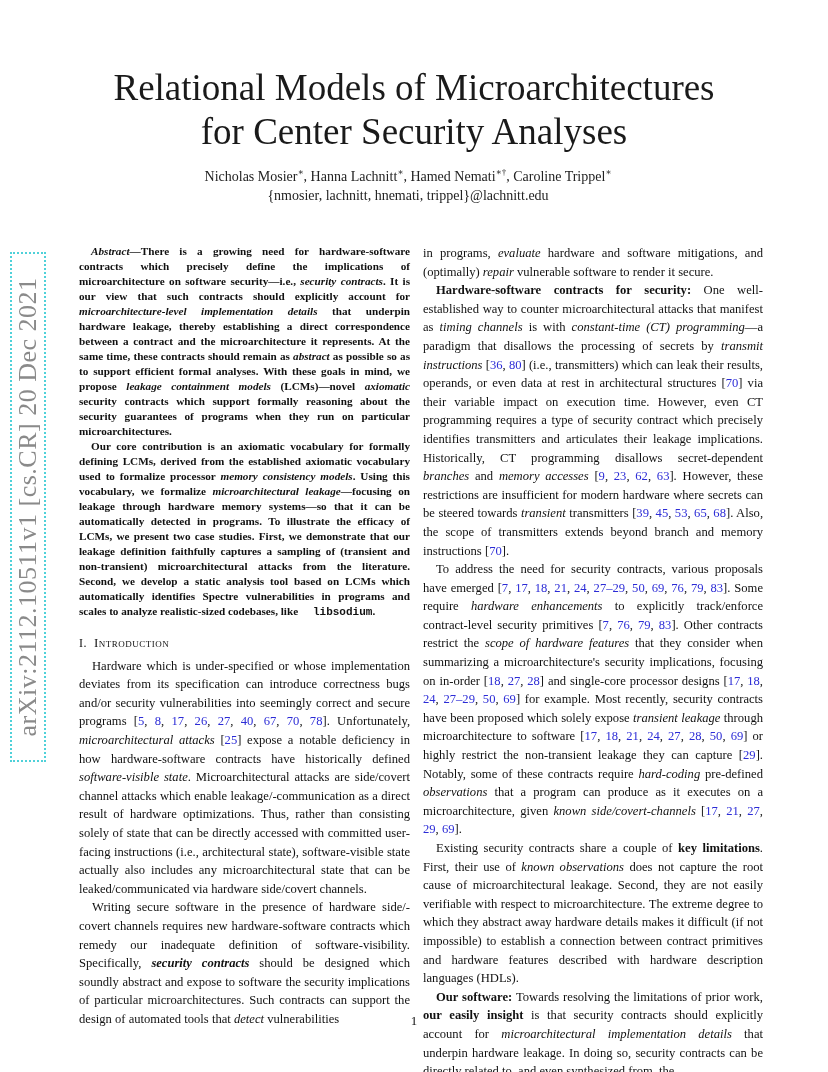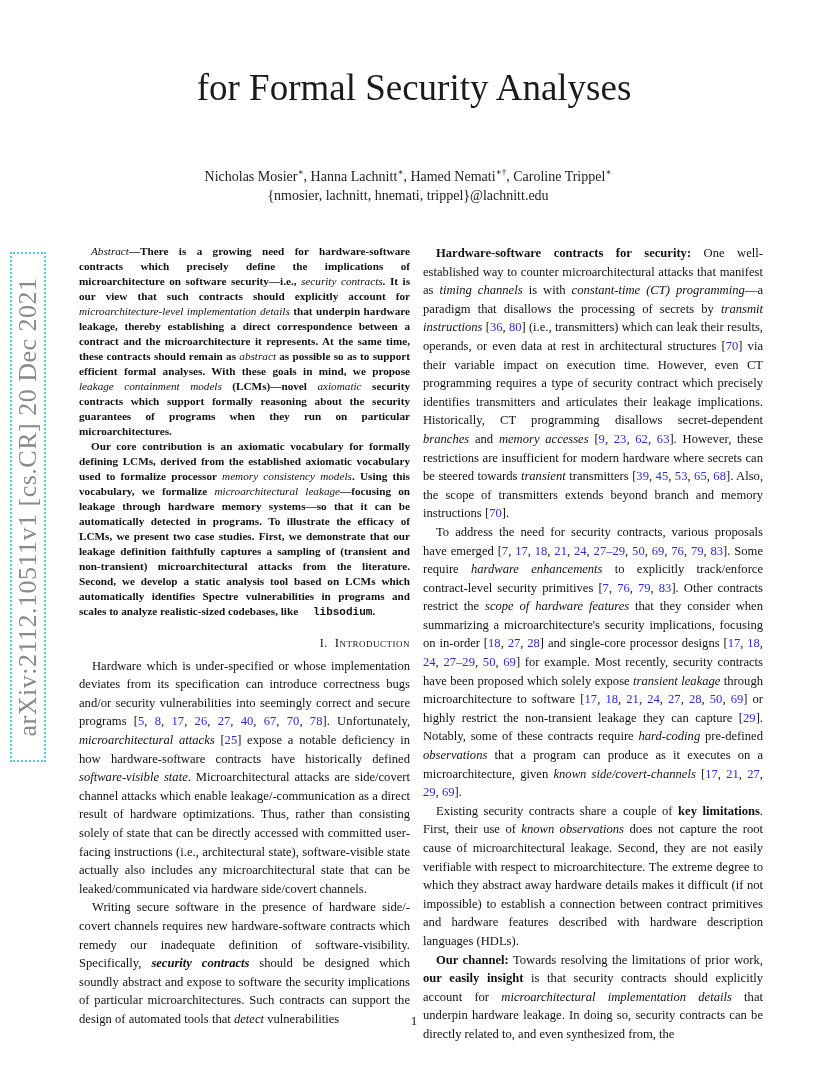--- a/index.html
+++ b/index.html
@@ -14,33 +14,34 @@
            border:2px dotted #4fd1d9; box-sizing:border-box; }
   .stamp-text { position:absolute; left:50%; top:50%; white-space:nowrap;
                 transform:translate(-50%,-50%) rotate(-90deg);
                 font-size:26px; color:#8a8a8a; letter-spacing:0.5px; }
   .col { position:absolute; top:244px; width:331px; font-size:12.6px; line-height:18.6px;
          text-align:justify; hyphens:auto; }
   .col.left { left:79px; }
   .col.right { left:423px; top:244px; width:340px; }
   .abstract { font-weight:bold; font-size:11.2px; line-height:15px; }
   .abstract p { margin:0; text-indent:12px; }
-  .abstract i { font-weight:normal; }
+  .abstract i { font-weight:bold; }
   p { margin:0; text-indent:13px; }
-  .section-head { text-align:right; font-size:12px; margin:14px 0 4px 0; letter-spacing:0.5px; }
+  .section-head { text-align:left; font-size:12px; margin:14px 0 4px 0; letter-spacing:0.5px; }
   .section-head .sc { font-variant:small-caps; font-size:13px; }
   .cite { color:#2b2bd6; }
   .mono { font-family:"Liberation Mono","DejaVu Sans Mono",monospace; font-weight:bold; font-size:11px;margin-left:12px; }
   .pagenum { position:absolute; top:1013px; left:0; width:828px; text-align:center; font-size:13px; }
 </style>
 </head>
 <body>
 
 <div class="title">
-  <div>for Formal Security Analyses</div>
+  <div>Relational Models of Microarchitectures</div>
+  <div>for Center Security Analyses</div>
 </div>
 
 <div class="authors">
   <div id="author-names"><span>Nicholas Mosier<sup>∗</sup></span>, <span>Hanna Lachnitt<sup>∗</sup></span>, <span>Hamed Nemati<sup>∗†</sup></span>, <span>Caroline Trippel<sup>∗</sup></span></div>
   <div>{nmosier, lachnitt, hnemati, trippel}@lachnitt.edu</div>
 </div>
 
 <div class="stamp">
   <div class="stamp-text">arXiv:2112.10511v1  [cs.CR]  20 Dec 2021</div>
 </div>
@@ -52,19 +53,20 @@
   </div>
   <div class="section-head">
     <span>I.</span>&nbsp;
     <span class="sc">Introduction</span>
   </div>
   <p>Hardware which is under-specified or whose implementation deviates from its specification can introduce correctness bugs and/or security vulnerabilities into seemingly correct and secure programs [<a class="cite">5</a>, <a class="cite">8</a>, <a class="cite">17</a>, <a class="cite">26</a>, <a class="cite">27</a>, <a class="cite">40</a>, <a class="cite">67</a>, <a class="cite">70</a>, <a class="cite">78</a>]. Unfortunately, <i>microarchitectural attacks</i> [<a class="cite">25</a>] expose a notable deficiency in how hardware-software contracts have historically defined <i>software-visible state</i>. Microarchitectural attacks are side/covert channel attacks which enable leakage/-communication as a direct result of hardware optimizations. Thus, rather than consisting solely of state that can be directly accessed with committed user-facing instructions (i.e., architectural state), software-visible state actually also includes any microarchitectural state that can be leaked/communicated via hardware side/covert channels.</p>
   <p>Writing secure software in the presence of hardware side/-covert channels requires new hardware-software contracts which remedy our inadequate definition of software-visibility. Specifically, <b><i>security contracts</i></b> should be designed which soundly abstract and expose to software the security implications of particular microarchitectures. Such contracts can support the design of automated tools that <i>detect</i> vulnerabilities</p>
 </div>
 
 <div class="col right">
+  <p style="text-indent:0">in programs, <i>evaluate</i> hardware and software mitigations, and (optimally) <i>repair</i> vulnerable software to render it secure.</p>
   <p><b>Hardware-software contracts for security:</b> One well-established way to counter microarchitectural attacks that manifest as <i>timing channels</i> is with <i>constant-time (CT) programming</i>—a paradigm that disallows the processing of secrets by <i>transmit instructions</i> [<a class="cite">36</a>, <a class="cite">80</a>] (i.e., transmitters) which can leak their results, operands, or even data at rest in architectural structures [<a class="cite">70</a>] via their variable impact on execution time. However, even CT programming requires a type of security contract which precisely identifies transmitters and articulates their leakage implications. Historically, CT programming disallows secret-dependent <i>branches</i> and <i>memory accesses</i>  [<a class="cite">9</a>, <a class="cite">23</a>, <a class="cite">62</a>, <a class="cite">63</a>]. However, these restrictions are insufficient for modern hardware where secrets can be steered towards <i>transient</i> transmitters [<a class="cite">39</a>, <a class="cite">45</a>, <a class="cite">53</a>, <a class="cite">65</a>, <a class="cite">68</a>]. Also, the scope of transmitters extends beyond branch and memory instructions [<a class="cite">70</a>].</p>
   <p>To address the need for security contracts, various proposals have emerged [<a class="cite">7</a>, <a class="cite">17</a>, <a class="cite">18</a>, <a class="cite">21</a>, <a class="cite">24</a>, <a class="cite">27–29</a>, <a class="cite">50</a>, <a class="cite">69</a>, <a class="cite">76</a>, <a class="cite">79</a>, <a class="cite">83</a>]. Some require <i>hardware enhancements</i> to explicitly track/enforce contract-level security primitives [<a class="cite">7</a>, <a class="cite">76</a>, <a class="cite">79</a>, <a class="cite">83</a>]. Other contracts restrict the <i>scope of hardware features</i> that they consider when summarizing a microarchitecture's security implications, focusing on in-order [<a class="cite">18</a>, <a class="cite">27</a>, <a class="cite">28</a>] and single-core processor designs [<a class="cite">17</a>, <a class="cite">18</a>, <a class="cite">24</a>, <a class="cite">27–29</a>, <a class="cite">50</a>, <a class="cite">69</a>] for example. Most recently, security contracts have been proposed which solely expose <i>transient leakage</i> through microarchitecture to software [<a class="cite">17</a>, <a class="cite">18</a>, <a class="cite">21</a>, <a class="cite">24</a>, <a class="cite">27</a>, <a class="cite">28</a>, <a class="cite">50</a>, <a class="cite">69</a>] or highly restrict the non-transient leakage they can capture [<a class="cite">29</a>]. Notably, some of these contracts require <i>hard-coding</i> pre-defined <i>observations</i> that a program can produce as it executes on a microarchitecture, given <i>known side/covert-channels</i> [<a class="cite">17</a>, <a class="cite">21</a>, <a class="cite">27</a>, <a class="cite">29</a>, <a class="cite">69</a>].</p>
   <p>Existing security contracts share a couple of <b>key limitations</b>. First, their use of <i>known observations</i> does not capture the root cause of microarchitectural leakage. Second, they are not easily verifiable with respect to microarchitecture. The extreme degree to which they abstract away hardware details makes it difficult (if not impossible) to establish a connection between contract primitives and hardware features described with hardware description languages (HDLs).</p>
-  <p><b>Our channel:</b> Towards resolving the limitations of prior work, <b>our easily insight</b> is that security contracts should explicitly account for <i>microarchitectural implementation details</i> that underpin hardware leakage. In doing so, security contracts can be directly related to, and even synthesized from, the</p>
+  <p><b>Our software:</b> Towards resolving the limitations of prior work, <b>our easily insight</b> is that security contracts should explicitly account for <i>microarchitectural implementation details</i> that underpin hardware leakage. In doing so, security contracts can be directly related to, and even synthesized from, the</p>
 </div>
 
 <div class="pagenum">1</div>
 
 </body></html>

